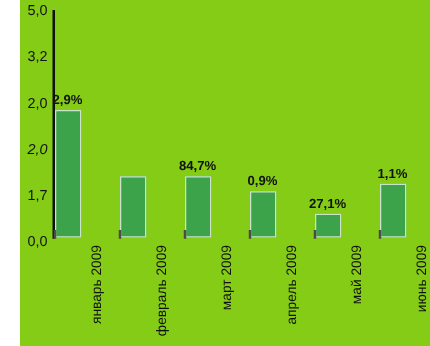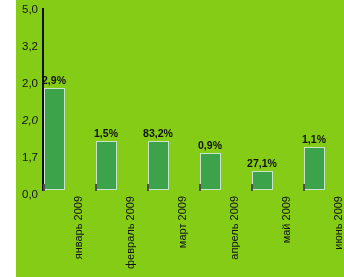--- a/index.html
+++ b/index.html
@@ -120,26 +120,25 @@
   <div id="y-axis-line"></div>
 
   <div id="plot-area">
 
     <div class="bar-group" style="left:0px;">
       <div class="bar-value" style="bottom:104px;">2,9%</div>
       <div class="bar" style="height:102px;"></div>
     </div>
 
     <div class="bar-group" style="left:52px;">
-      <div class="bar-value" style="bottom:51px;">1,5%</div>
       <div class="bar" style="height:49px;"></div>
     </div>
 
     <div class="bar-group" style="left:104px;">
-      <div class="bar-value" style="bottom:51px;">83,2%</div>
+      <div class="bar-value" style="bottom:51px;">84,7%</div>
       <div class="bar" style="height:49px;"></div>
     </div>
 
     <div class="bar-group" style="left:156px;">
       <div class="bar-value" style="bottom:39px;">0,9%</div>
       <div class="bar" style="height:37px;"></div>
     </div>
 
     <div class="bar-group" style="left:208px;">
       <div class="bar-value" style="bottom:21px;">27,1%</div>

